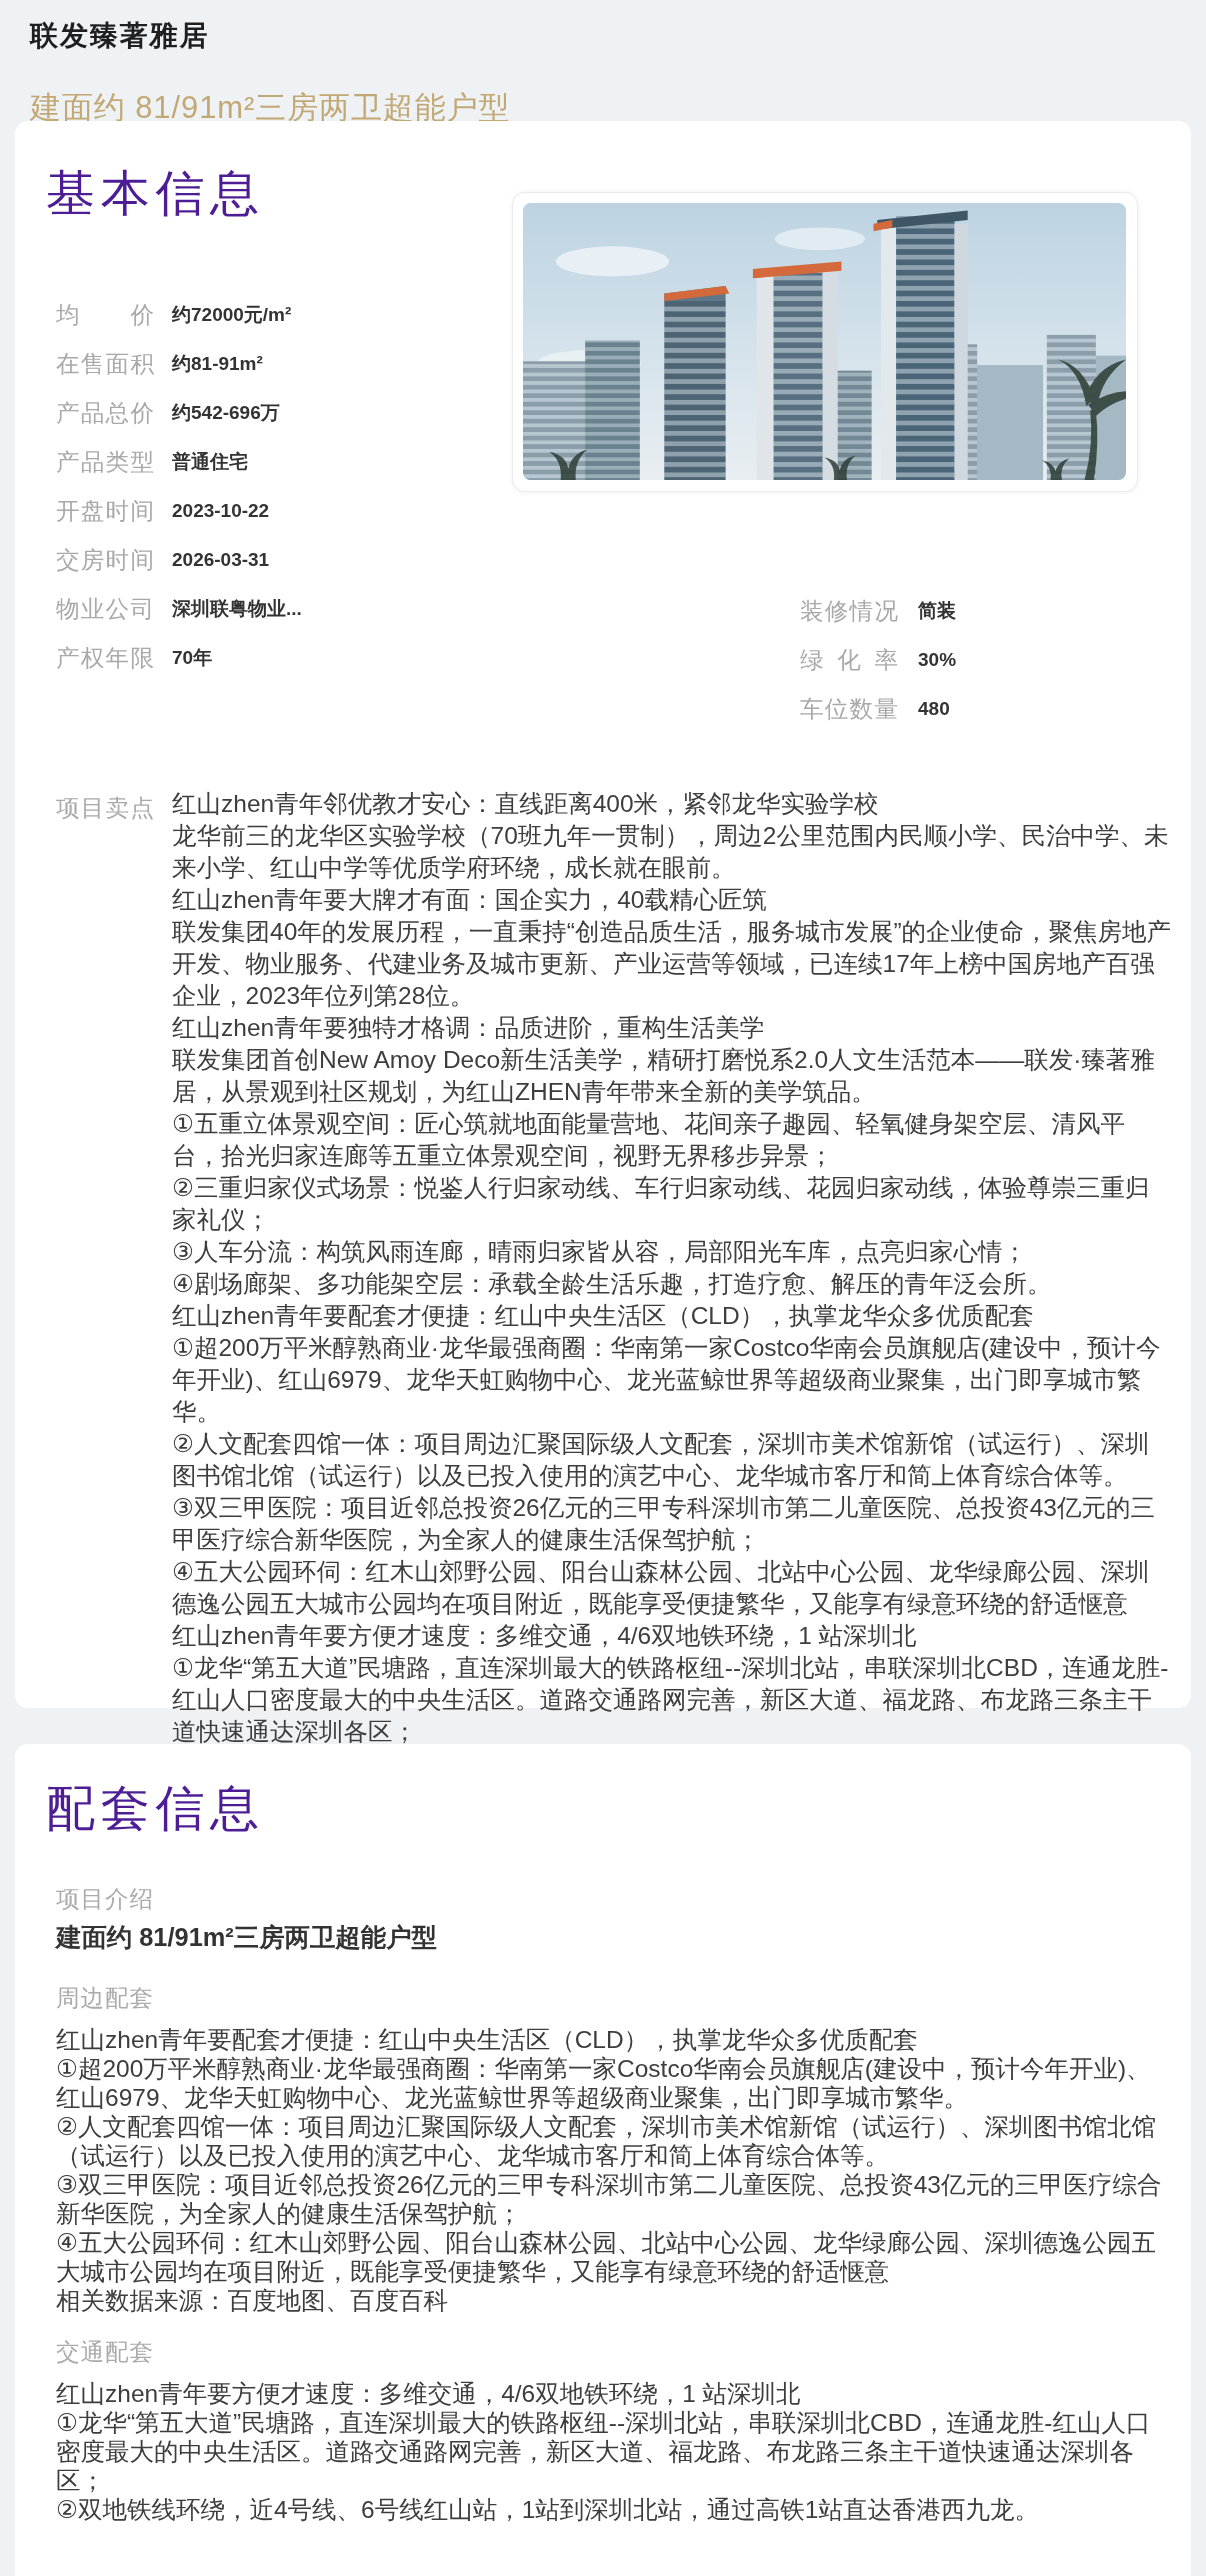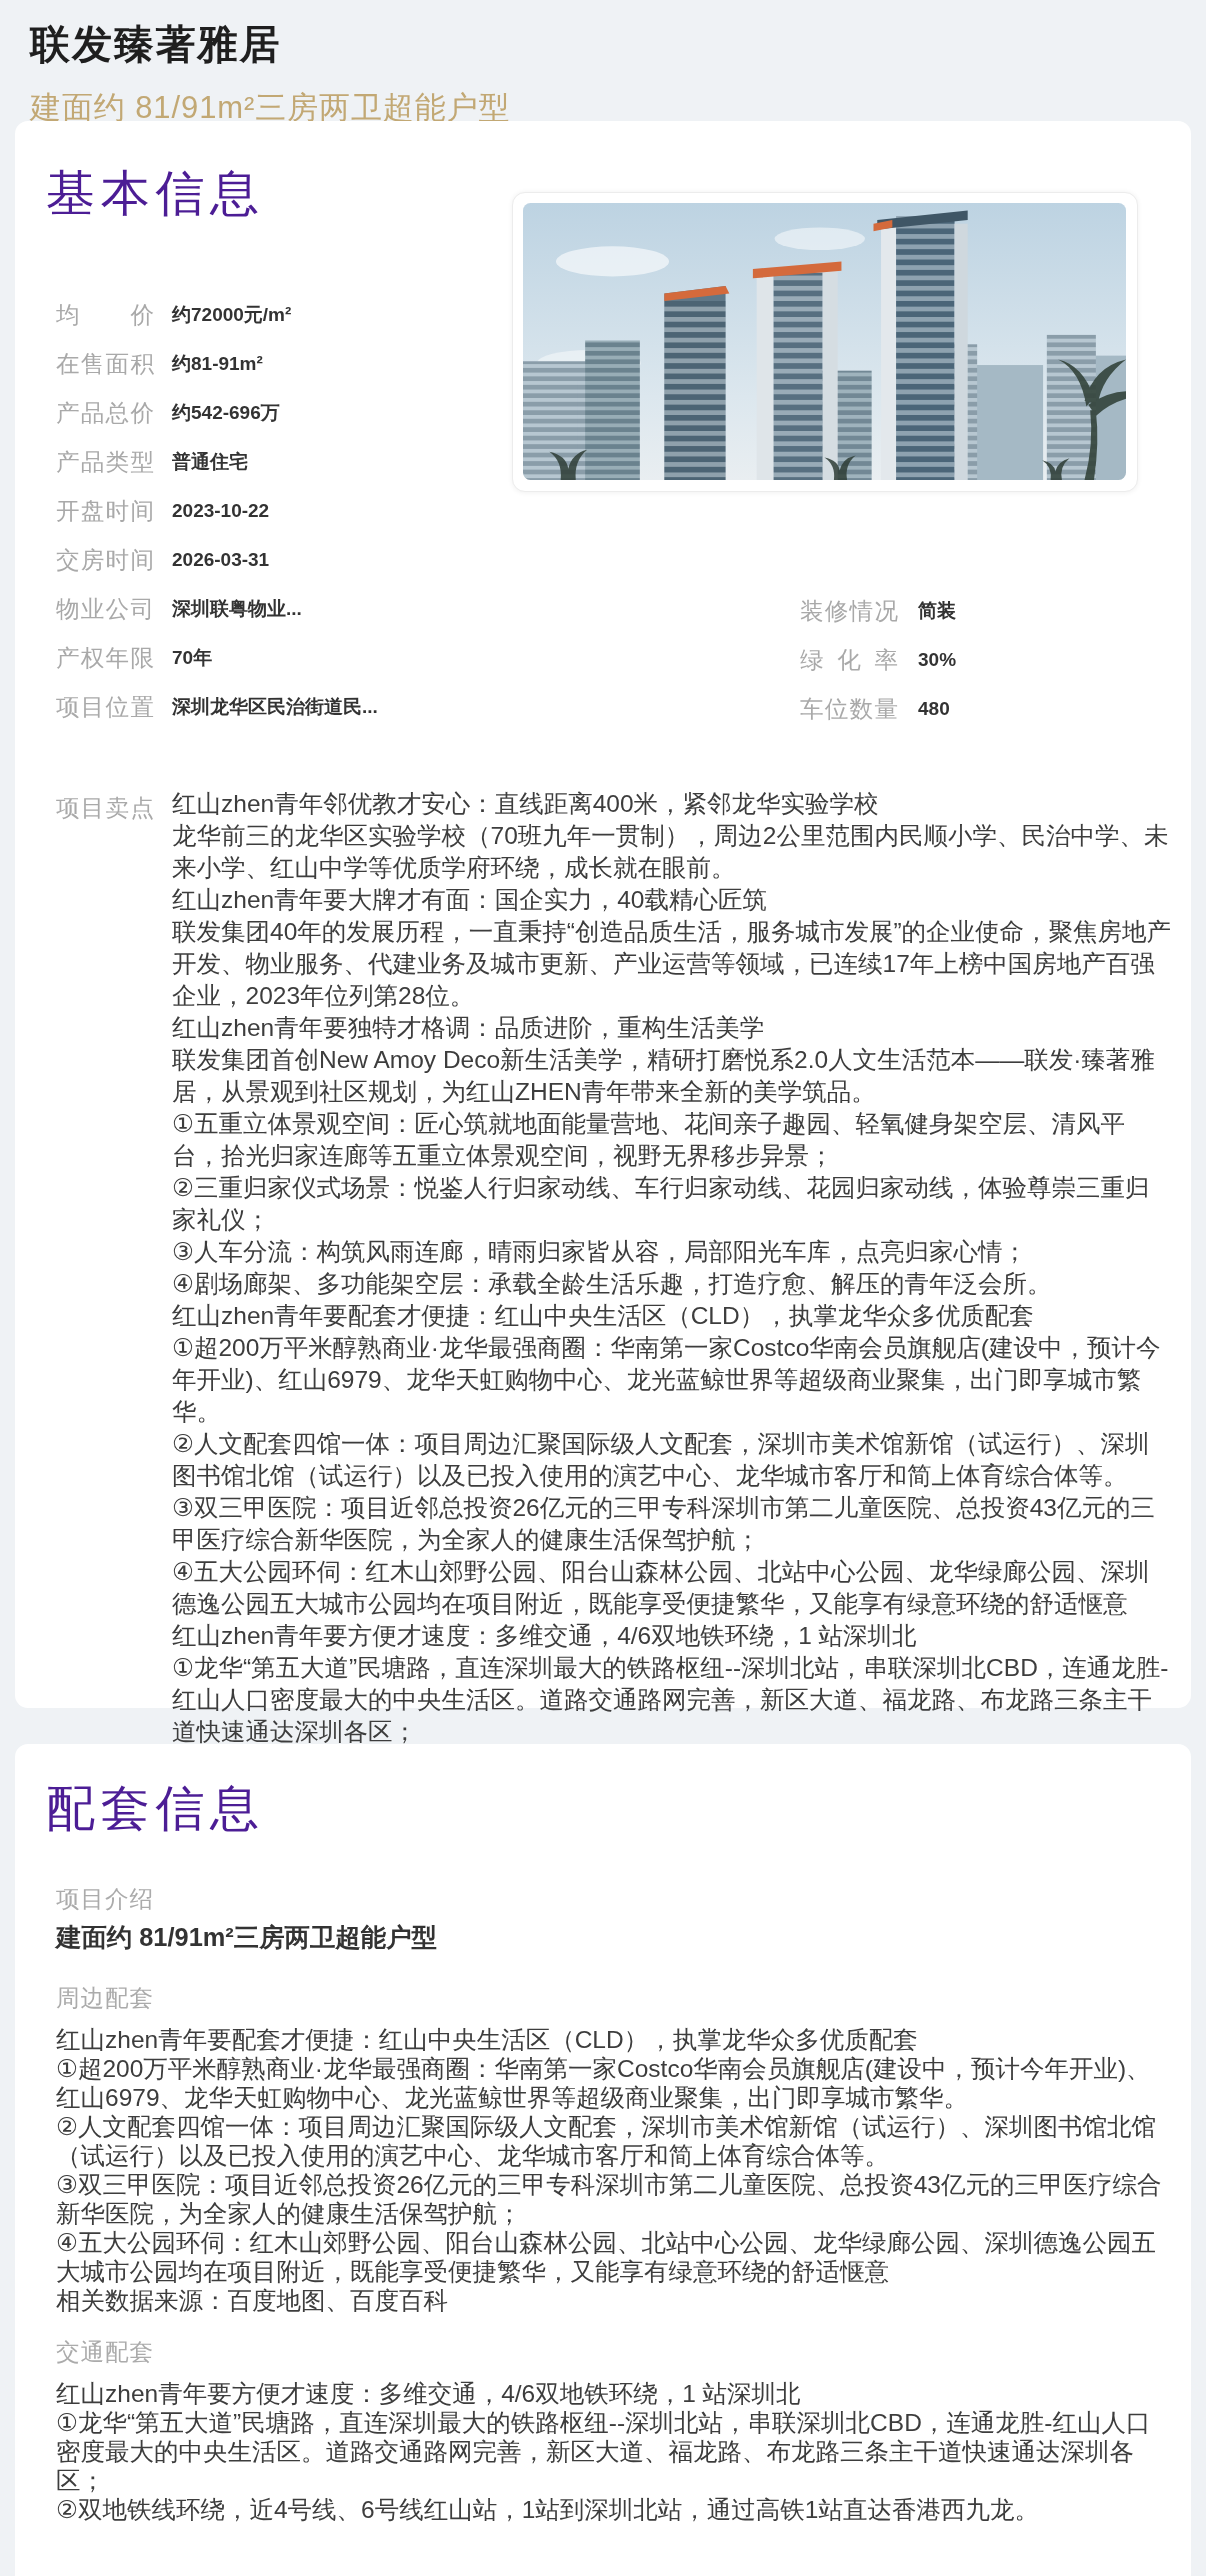--- a/index.html
+++ b/index.html
@@ -9,21 +9,21 @@
   }
   #page{
     position:relative;
     width:1206px;
     height:2576px;
     background:#eff2f5;
     overflow:hidden;
   }
   .page-title{
     position:absolute;left:30px;top:17px;
-    font-size:40px;font-weight:700;color:#1f1f1f;letter-spacing:1.9px;
+    font-size:28px;font-weight:700;color:#1f1f1f;letter-spacing:1.9px;
   }
   .page-subtitle{
     position:absolute;left:30px;top:87px;
     font-size:31px;color:#c2a874;letter-spacing:0.9px;
   }
   .card{
     position:absolute;left:15px;width:1176px;
     background:#ffffff;border-radius:13px;
   }
   #card-basic{top:121px;height:1587px;}
@@ -193,24 +193,20 @@
           <span class="row-value">2026-03-31</span>
         </div>
         <div class="info-row">
           <span class="row-label">物业公司</span>
           <span class="row-value">深圳联粤物业...</span>
         </div>
         <div class="info-row">
           <span class="row-label">产权年限</span>
           <span class="row-value">70年</span>
         </div>
-        <div class="info-row">
-          <span class="row-label">项目位置</span>
-          <span class="row-value">深圳龙华区民治街道民...</span>
-        </div>
       </div>
     <div class="rows" id="rows-right">
         <div class="info-row">
           <span class="row-label">装修情况</span>
           <span class="row-value">简装</span>
         </div>
         <div class="info-row">
           <span class="row-label">绿化率</span>
           <span class="row-value">30%</span>
         </div>

